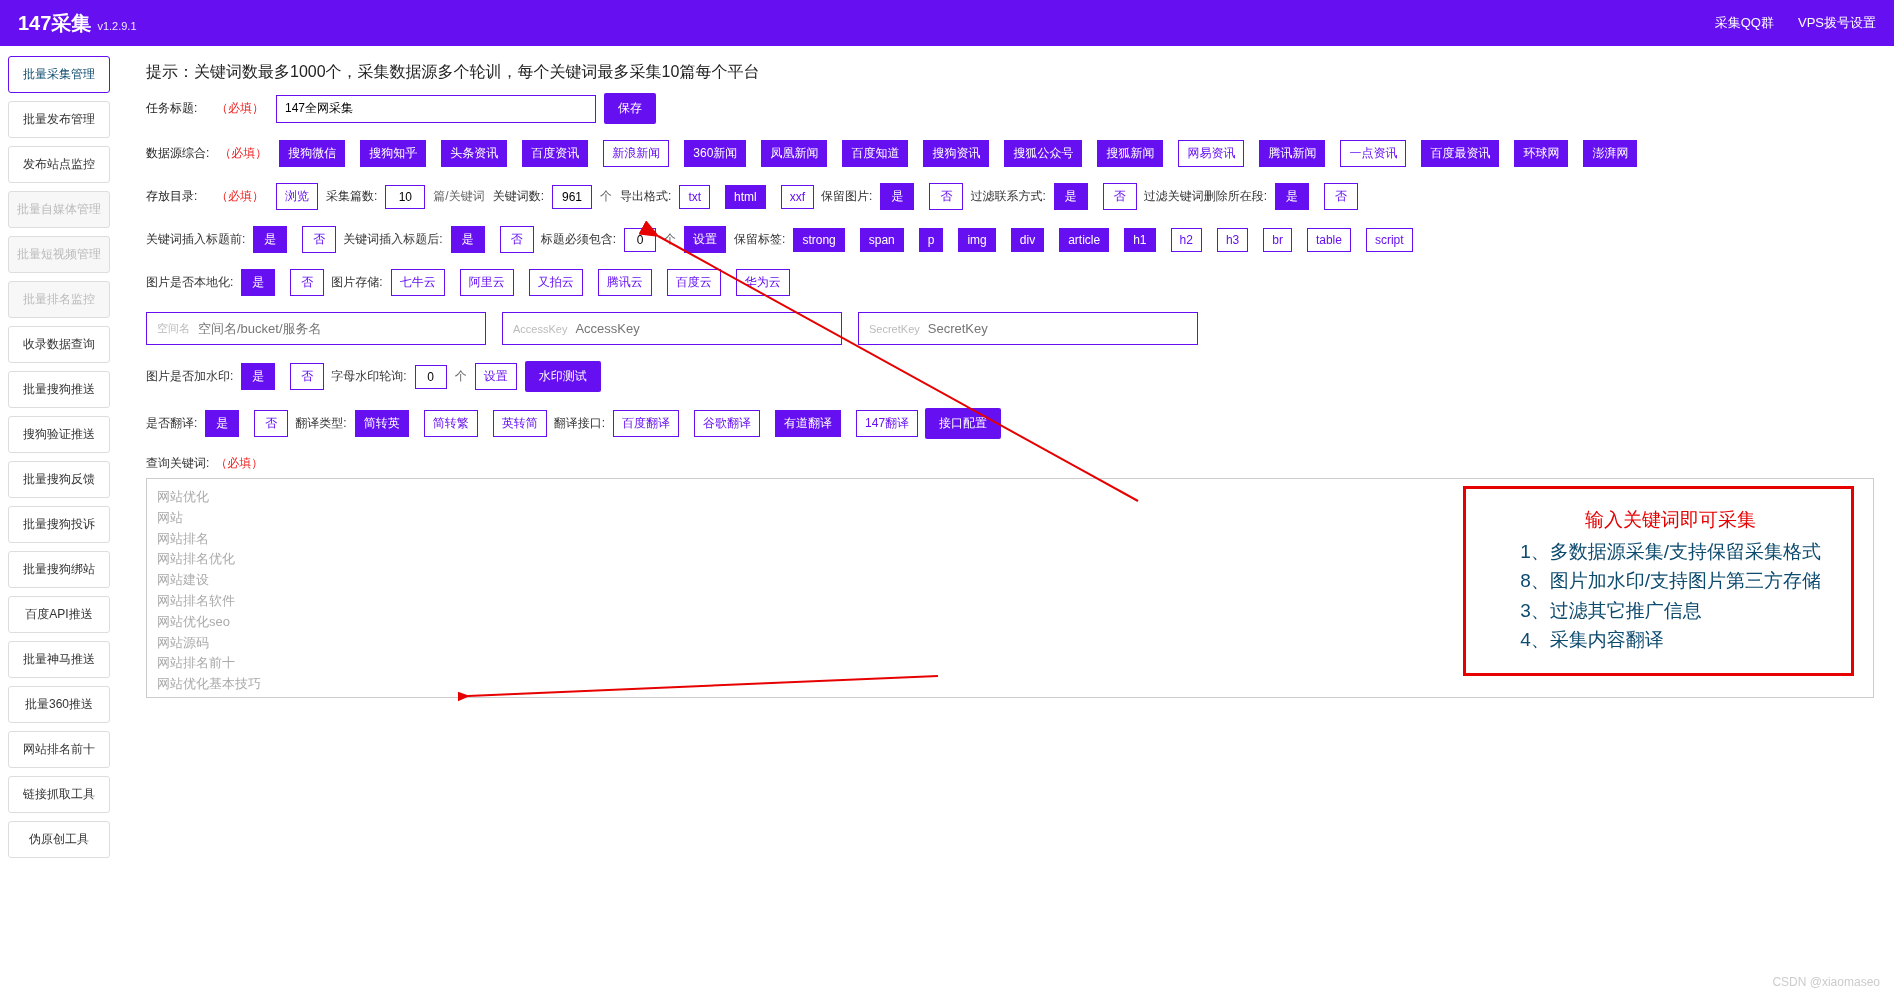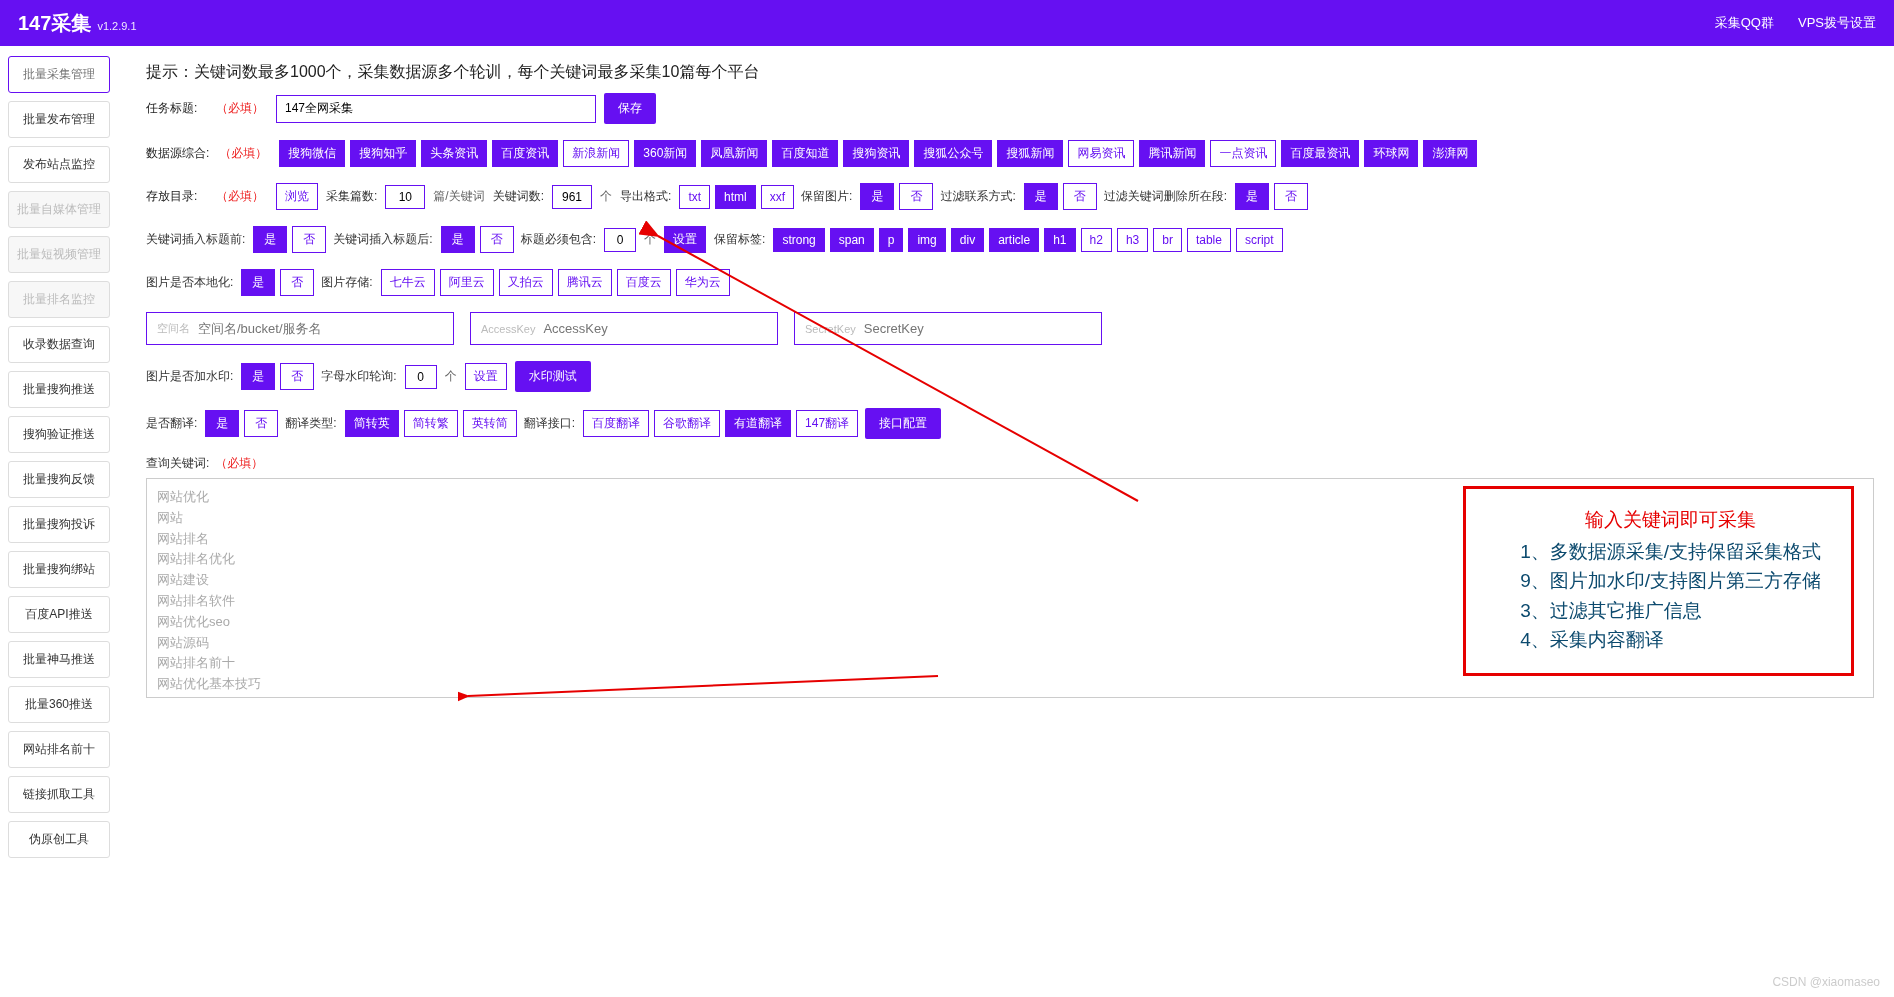--- a/index.html
+++ b/index.html
@@ -5,40 +5,40 @@
 * { box-sizing: border-box; margin: 0; padding: 0; font-family: "Microsoft YaHei", Arial, sans-serif; }
 body { background: #fff; font-size: 12px; color: #333; }
 .header { background: #6610f2; color: #fff; height: 46px; display: flex; align-items: center; justify-content: space-between; padding: 0 18px; }
 .header .brand { font-size: 20px; font-weight: bold; display: flex; align-items: baseline; gap: 6px; }
 .header .brand .ver { font-size: 11px; font-weight: normal; opacity: .9; }
 .header .links { display: flex; gap: 24px; font-size: 13px; }
 .header .links span { cursor: pointer; }
 .container { display: flex; }
 .sidebar { width: 118px; padding: 10px 8px; display: flex; flex-direction: column; gap: 8px; }
 .menu-item { border: 1px solid #ddd; border-radius: 3px; padding: 9px 4px; text-align: center; font-size: 12px; cursor: pointer; background: #fff; color: #333; }
-.menu-item.active { color: #737373; border-color: #6610f2; }
+.menu-item.active { color: #0c4a6e; border-color: #6610f2; }
 .menu-item.disabled { color: #bbb; background: #f7f7f7; }
 .main { flex: 1; padding: 16px 20px 10px 28px; position: relative; }
 .hint { font-size: 16px; color: #222; margin-bottom: 10px; }
 .row { display: flex; align-items: center; gap: 8px; margin-bottom: 16px; flex-wrap: wrap; font-size: 12px; }
 .lbl { min-width: 60px; color: #222; }
 .req { color: #e22; margin-left: 2px; margin-right: 4px; }
 .txtin { border: 1px solid #6610f2; padding: 6px 8px; font-size: 12px; min-width: 50px; }
 .txtin.wide { width: 320px; }
 .btn { background: #6610f2; color: #fff; border: none; padding: 7px 14px; font-size: 12px; cursor: pointer; border-radius: 2px; }
 .tag { border: 1px solid #6610f2; padding: 4px 8px; font-size: 12px; cursor: pointer; display: inline-block; color: #6610f2; background: #fff; }
 .tag.sel { background: #6610f2; color: #fff; }
 .numbox { border: 1px solid #6610f2; padding: 4px 6px; font-size: 12px; width: 40px; text-align: center; }
-.grp { display: flex; gap: 6px; }
+.grp { display: flex; gap: 16px; }
 .grp .tag { margin-right: -1px; }
 .yn { display: flex; }
 .yn .tag { padding: 4px 10px; }
 .unit { color: #666; }
 .storage-inputs { display: flex; gap: 16px; margin-bottom: 16px; }
-.store-field { border: 1px solid #6610f2; padding: 8px 10px; display: flex; align-items: center; gap: 8px; width: 308px; }
+.store-field { border: 1px solid #6610f2; padding: 8px 10px; display: flex; align-items: center; gap: 8px; width: 340px; }
 .store-field .pre { color: #bbb; font-size: 11px; }
 .store-field input { border: none; outline: none; font-size: 13px; flex: 1; color: #999; }
 .kw-label-row { display: flex; align-items: center; gap: 4px; margin-bottom: 6px; }
 .kw-area { width: 100%; height: 220px; border: 1px solid #ccc; padding: 8px 10px; font-size: 13px; color: #aaa; line-height: 1.6; overflow-y: scroll; resize: none; font-family: inherit; }
 .overlay { position: absolute; right: 40px; top: 440px; border: 3px solid #e60000; padding: 18px 30px 18px 54px; background: rgba(255,255,255,0.92); }
 .overlay .t { color: #e60000; font-size: 19px; text-align: center; margin-bottom: 4px; }
 .overlay .it { color: #0c4a6e; font-size: 19px; line-height: 1.55; }
 .arrow-svg { position: absolute; pointer-events: none; }
 .watermark { position: fixed; right: 14px; bottom: 8px; color: #ccc; font-size: 12px; }
 </style>
@@ -271,21 +271,21 @@
           </marker>
         </defs>
       <line x1="680" y1="285" x2="200" y2="20" stroke="#e60000" stroke-width="2" marker-end="url(#ah)"></line>
       <line x1="480" y1="460" x2="10" y2="480" stroke="#e60000" stroke-width="2" marker-end="url(#ah)"></line>
     </svg>
 
     <div class="overlay">
       <div class="t">输入关键词即可采集</div>
       <div id="ov-lines">
           <div class="it">1、多数据源采集/支持保留采集格式</div>
-          <div class="it">9、图片加水印/支持图片第三方存储</div>
+          <div class="it">8、图片加水印/支持图片第三方存储</div>
           <div class="it">3、过滤其它推广信息</div>
           <div class="it">4、采集内容翻译</div>
         </div>
     </div>
   </div>
 </div>
 
 <div class="watermark">CSDN @xiaomaseo</div>
 
 </body></html>

